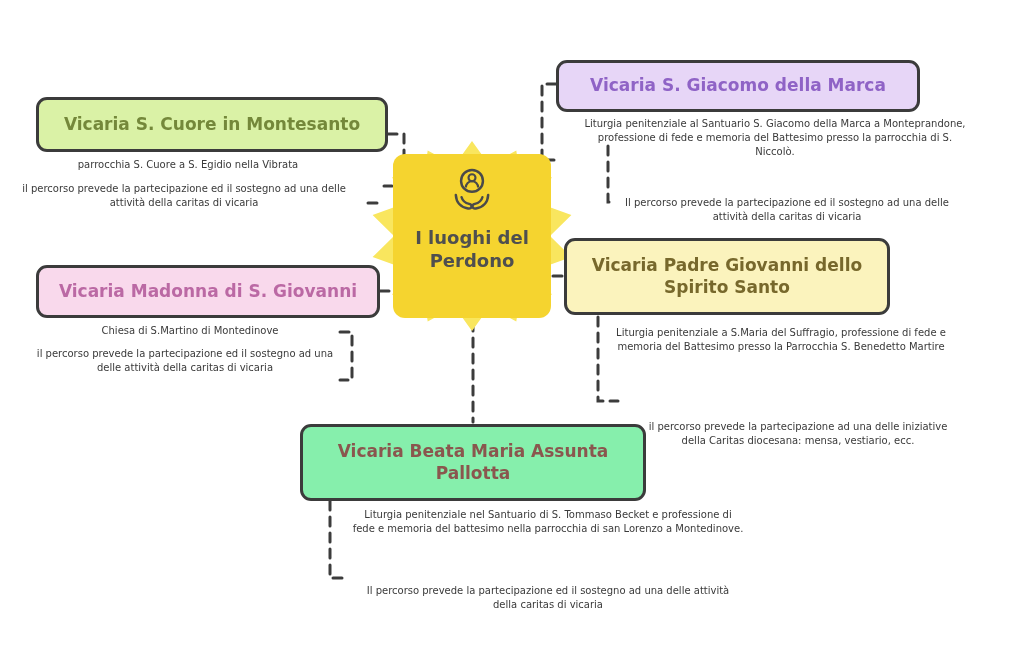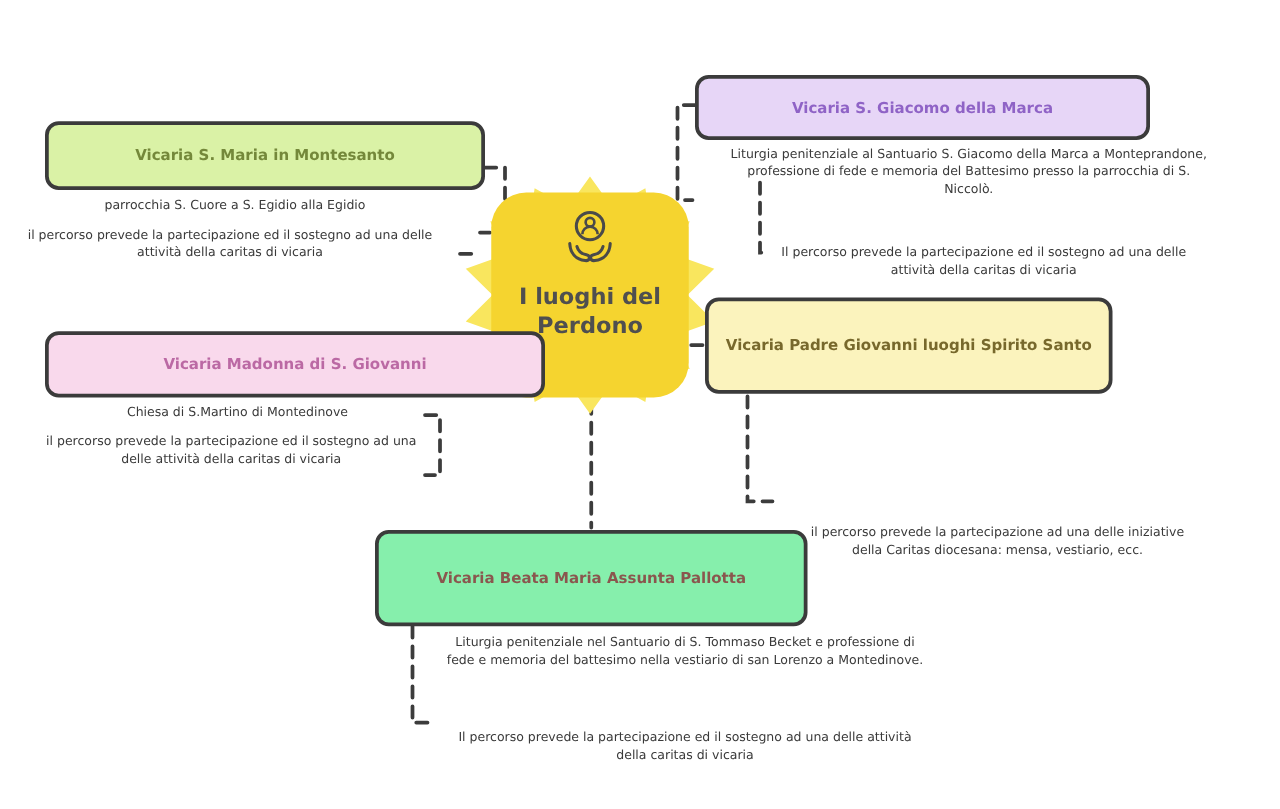--- a/index.html
+++ b/index.html
@@ -32,21 +32,21 @@
     border: 3px solid #3b3b3b;
     border-radius: 11px;
     display: flex;
     align-items: center;
     justify-content: center;
     text-align: center;
     padding: 4px 8px;
   }
   .card-title {
     font-weight: bold;
-    font-size: 12px;
+    font-size: 17px;
     line-height: 1.25;
     color: #4a4a4a;
   }
 
   .note {
     position: absolute;
     text-align: center;
     font-size: 10px;
     line-height: 1.38;
     color: #3a3a3a;
@@ -59,21 +59,21 @@
   }
   .burst-svg {
     position: absolute;
     left: 0; top: 0;
     width: 208px; height: 200px;
   }
   .center-card {
     position: absolute;
     left: 25px; top: 18px;
     width: 158px; height: 164px;
-    border-radius: 28px;
+    border-radius: 12px;
     background: #f5d42f;
     display: flex;
     flex-direction: column;
     align-items: center;
     padding-top: 12px;
   }
   .center-icon {
     width: 56px; height: 56px;
     flex: 0 0 auto;
   }
@@ -117,41 +117,42 @@
         <circle cx="32" cy="13.5" r="4" fill="none" stroke="#4a4a4a" stroke-width="2.4"></circle>
         <path d="M25 24.5 a7 7 0 0 1 14 0" fill="none" stroke="#4a4a4a" stroke-width="2.4"></path>
         <path d="M13.5 33 c0.5 9 6 14.5 14 15.5 c4.5 0.6 5.5 -4.2 1.2 -5.2 c-5 -1.2 -7.5 -3.5 -8.6 -7.6" fill="none" stroke="#4a4a4a" stroke-width="2.8" stroke-linecap="round"></path>
         <path d="M50.5 33 c-0.5 9 -6 14.5 -14 15.5 c-4.5 0.6 -5.5 -4.2 -1.2 -5.2 c5 -1.2 7.5 -3.5 8.6 -7.6" fill="none" stroke="#4a4a4a" stroke-width="2.8" stroke-linecap="round"></path>
       </svg>
       <div class="center-title" style="color: rgb(79, 79, 79);">I luoghi del Perdono</div>
     </div>
   </div>
 
   <div class="card" style="left: 36px; top: 97px; width: 352px; height: 55px; background: rgb(218, 242, 166);">
-    <span class="card-title" style="color: rgb(116, 136, 58);">Vicaria S. Maria in Montesanto</span>
+    <span class="card-title" style="color: rgb(116, 136, 58);">Vicaria S. Cuore in Montesanto</span>
   </div>
-  <div class="note" style="left:20px;top:158px;width:336px">parrocchia S. Cuore a S. Egidio alla Egidio</div>
+  <div class="note" style="left:20px;top:158px;width:336px">parrocchia S. Cuore a S. Egidio nella Vibrata</div>
   <div class="note" style="left:22px;top:182px;width:324px">il percorso prevede la partecipazione ed il sostegno ad una delle attività della caritas di vicaria</div>
 
   <div class="card" style="left: 556px; top: 60px; width: 364px; height: 52px; background: rgb(231, 214, 247);">
     <span class="card-title" style="color: rgb(143, 99, 198);">Vicaria S. Giacomo della Marca</span>
   </div>
   <div class="note" style="left:578px;top:117px;width:394px">Liturgia penitenziale al Santuario S. Giacomo della Marca a Monteprandone, professione di fede e memoria del Battesimo presso la parrocchia di S. Niccolò.</div>
   <div class="note" style="left:612px;top:196px;width:350px">Il percorso prevede la partecipazione ed il sostegno ad una delle attività della caritas di vicaria</div>
 
-  <div class="card" style="left: 36px; top: 265px; width: 400px; height: 53px; background: rgb(249, 217, 236);">
+  <div class="card" style="left: 36px; top: 265px; width: 344px; height: 53px; background: rgb(249, 217, 236);">
     <span class="card-title" style="color: rgb(187, 105, 164);">Vicaria Madonna di S. Giovanni</span>
   </div>
   <div class="note" style="left:40px;top:324px;width:300px">Chiesa di S.Martino di Montedinove</div>
   <div class="note" style="left:32px;top:347px;width:306px">il percorso prevede la partecipazione ed il sostegno ad una delle attività della caritas di vicaria</div>
 
   <div class="card" style="left: 564px; top: 238px; width: 326px; height: 77px; background: rgb(251, 243, 189);">
-    <span class="card-title" style="color: rgb(119, 104, 44);">Vicaria Padre Giovanni luoghi Spirito Santo</span>
+    <span class="card-title" style="color: rgb(119, 104, 44);">Vicaria Padre Giovanni dello Spirito Santo</span>
   </div>
+  <div class="note" style="left:596px;top:326px;width:370px">Liturgia penitenziale a S.Maria del Suffragio, professione di fede e memoria del Battesimo presso la Parrocchia S. Benedetto Martire</div>
   <div class="note" style="left:640px;top:420px;width:316px">il percorso prevede la partecipazione ad una delle iniziative della Caritas diocesana: mensa, vestiario, ecc.</div>
 
   <div class="card" style="left: 300px; top: 424px; width: 346px; height: 77px; background: #86efac;">
     <span class="card-title" style="color: rgb(138, 86, 78);">Vicaria Beata Maria Assunta Pallotta</span>
   </div>
-  <div class="note" style="left:352px;top:508px;width:392px">Liturgia penitenziale nel Santuario di S. Tommaso Becket e professione di fede e memoria del battesimo nella vestiario di san Lorenzo a Montedinove.</div>
+  <div class="note" style="left:352px;top:508px;width:392px">Liturgia penitenziale nel Santuario di S. Tommaso Becket e professione di fede e memoria del battesimo nella parrocchia di san Lorenzo a Montedinove.</div>
   <div class="note" style="left:366px;top:584px;width:364px">Il percorso prevede la partecipazione ed il sostegno ad una delle attività della caritas di vicaria</div>
 
 </div>
 
 </body></html>

